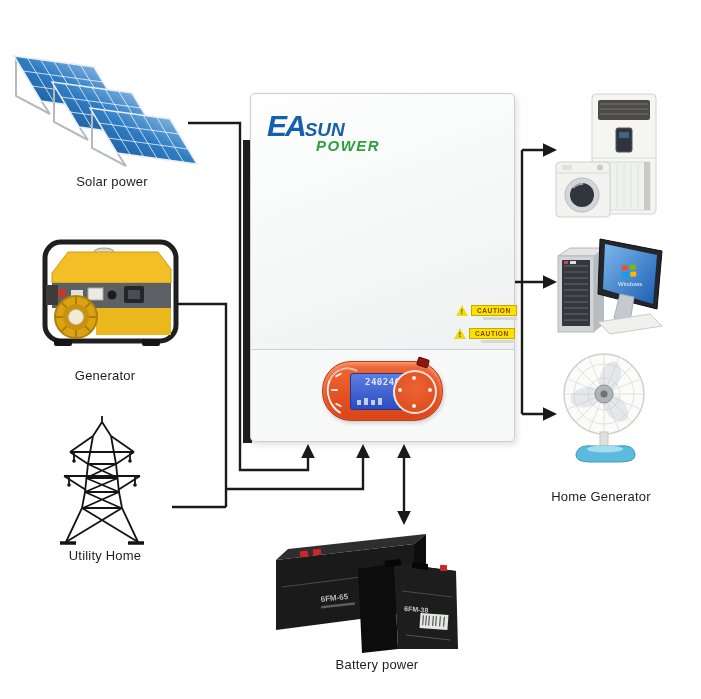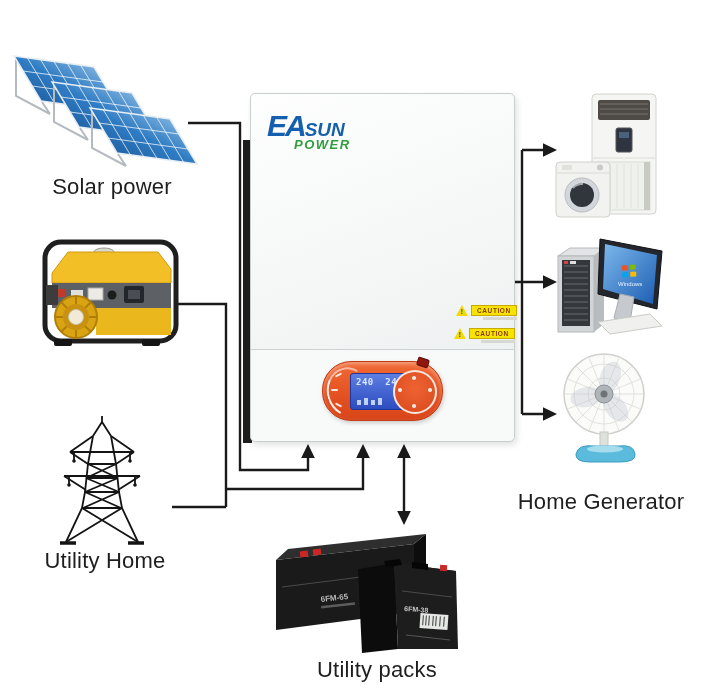--- a/index.html
+++ b/index.html
@@ -1,28 +1,28 @@
 <!DOCTYPE html>
 <html><head>
 <meta charset="utf-8">
 <style>
   html,body{margin:0;padding:0;background:#fff}
   .canvas{position:relative;width:701px;height:699px;background:#fff;overflow:hidden;
           font-family:"Liberation Sans",sans-serif}
   .abs{position:absolute}
-  .lbl{position:absolute;text-align:center;font-size:22px;color:#1e1e1e;letter-spacing:.2px}
+  .lbl{position:absolute;text-align:center;font-size:13px;color:#1e1e1e;letter-spacing:.2px}
 
   
   .inverter{background:linear-gradient(160deg,#fefefe 0%,#f3f5f5 60%,#e9eded 100%);
             border:1px solid #c9cfcf;border-radius:5px;box-shadow:2px 3px 6px rgba(0,0,0,.12)}
   .inv-lower{left:0;top:255px;right:0;bottom:0;background:#f8fafa;border-top:1px solid #ccd2d2;border-radius:0 0 5px 5px}
   .logo{font-style:italic;font-weight:bold;line-height:1}
   .ea{font-size:30px;color:#1460ae;letter-spacing:-2px}
   .sun{font-size:19px;color:#1460ae}
-  .power{font-size:13px;color:#2f9e3c;margin-left:27px;margin-top:-3px;letter-spacing:1.5px}
+  .power{font-size:15px;color:#2f9e3c;margin-left:49px;margin-top:-3px;letter-spacing:1.5px}
 
   .caution{display:flex;align-items:flex-start;gap:3px}
   .tri{width:0;height:0;border-left:6px solid transparent;border-right:6px solid transparent;
        border-bottom:11px solid #f4d90a;position:relative}
   .tri::after{content:"!";position:absolute;left:-1.5px;top:1.5px;font-size:8px;font-weight:bold;
               color:#2c6b2c;font-style:normal}
   .cautcol{display:flex;flex-direction:column;gap:1px}
   .chip{background:#f6e400;border:1px solid #c9a900;color:#8a3c00;font-size:6.5px;font-weight:bold;
         padding:1px 5px;letter-spacing:.6px;line-height:1.1}
   .fine{width:34px;height:3px;background:#d8d8d2;align-self:flex-end}
@@ -32,21 +32,21 @@
           border:1px solid #c03a12;
           box-shadow:inset 0 2px 4px rgba(255,255,255,.4),1px 2px 4px rgba(0,0,0,.18)}
   .arc{position:absolute;left:4px;top:5px;width:40px;height:46px;border:2px solid transparent;
        border-left-color:rgba(255,255,255,.9);border-top-color:rgba(255,255,255,.55);
        border-radius:50%;transform:rotate(-18deg)}
   .mark{position:absolute;width:7px;height:2px;background:rgba(255,255,255,.85);border-radius:1px}
   .m1{left:12px;top:12px;transform:rotate(-28deg)} .m2{left:8px;top:27px} .m3{left:12px;top:42px;transform:rotate(28deg)}
   .lcd{position:absolute;left:27px;top:11px;width:57px;height:35px;
        background:linear-gradient(180deg,#5d7ee2,#2c4cc0);border:1px solid #1f3798;border-radius:3px;
        color:#d9e6ff;font-family:"DejaVu Sans Mono",monospace;font-weight:bold}
-  .lcdrow{display:flex;justify-content:space-between;padding:3px 5px 0;font-size:9px;letter-spacing:.5px}
+  .lcdrow{display:flex;justify-content:space-between;padding:3px 14px 0;font-size:9px;letter-spacing:.5px}
   .lcdicons{position:absolute;left:6px;bottom:4px;right:4px;display:flex;align-items:flex-end;gap:3px}
   .px{width:4px;height:5px;background:rgba(215,230,255,.85)}
   .px.t{height:7px}
   .dn{font-size:8px;line-height:7px;color:rgba(215,230,255,.9);margin-left:auto}
   .pad{position:absolute;right:5px;top:8px;width:40px;height:40px;border-radius:50%;
        border:2px solid rgba(255,255,255,.85);background:radial-gradient(circle at 50% 40%,#ef6333,#d8491c)}
   .pdot{position:absolute;width:4px;height:4px;background:rgba(255,255,255,.9);border-radius:50%}
   .redbtn{position:absolute;right:13px;top:-4px;width:10px;height:7px;background:#8e1710;
           border:1px solid #5f0d08;border-radius:2px;transform:rotate(18deg)}
 </style>
@@ -109,20 +109,21 @@
     <rect x="90" y="57" width="12" height="9" fill="#4a4e54"></rect>
     <rect x="58" y="75" width="75" height="27" fill="#eab81c"></rect>
     <rect x="8" y="52" width="12" height="20" fill="#3c3c3c"></rect>
     <circle cx="38" cy="84" r="21" fill="#daa312" stroke="#b07f08" stroke-width="2"></circle>
     <circle cx="38" cy="84" r="13" fill="#c89110"></circle>
     <path stroke="#b07f08" stroke-width="2" d="M51,84 L59,84 M47.2,93.2 L52.8,98.8 M38,97 L38,105 M28.8,93.2 L23.2,98.8 M25,84 L17,84 M28.8,74.8 L23.2,69.2 M38,71 L38,63 M47.2,74.8 L52.8,69.2"></path>
     <circle cx="38" cy="84" r="7.5" fill="#f0ead6" stroke="#c9c2ae"></circle>
     <rect x="16" y="106" width="18" height="7" rx="2" fill="#141414"></rect>
     <rect x="104" y="106" width="18" height="7" rx="2" fill="#141414"></rect>
   </svg>
+  <div class="lbl" style="left:30px;top:368px;width:150px">Generator</div>
 
   <svg class="abs" style="left:52px;top:412px" width="100" height="140" viewBox="0 0 100 140">
     <g stroke="#141414" stroke-width="1.8" fill="none">
       <path d="M50,4 L50,10 M41,24 L50,10 L59,24"></path>
       <path d="M18,40 L82,40 M12,64 L88,64"></path>
       <path d="M22,40 L22,48 M78,40 L78,48 M17,64 L17,72 M83,64 L83,72"></path>
       <path d="M18,40 L41,24 M82,40 L59,24 M18,40 L36,52 M82,40 L64,52 M12,64 L34,78 M88,64 L66,78"></path>
       <path d="M41,24 L36,52 L33,80 L30,96 L14,130 M59,24 L64,52 L67,80 L70,96 L86,130"></path>
       <path d="M36,52 H64 M34,66 H66 M33,80 H67 M31,96 H69"></path>
       <path d="M36,52 L66,66 M64,52 L34,66 M34,66 L67,80 M66,66 L33,80 M33,80 L69,96 M67,80 L31,96"></path>
@@ -279,15 +280,15 @@
       <rect x="174" y="52" width="7" height="6" fill="#cc2626" transform="rotate(4 177 55)"></rect>
       <path d="M136,78 L186,84" stroke="#4a4a4a" stroke-width="1"></path>
       <text x="138" y="98" transform="rotate(4 138 98)" font-size="7" font-weight="bold" fill="#c9c9c9" font-family="Liberation Sans, sans-serif">6FM-38</text>
       <rect x="154" y="101" width="28" height="15" fill="#e6e8e6" transform="rotate(4 168 108)"></rect>
       <g stroke="#2c2c2c" stroke-width=".9" transform="rotate(4 168 108)">
         <path d="M157,103 V113 M160,103 V113 M163,103 V113 M167,103 V113 M170,103 V113 M174,103 V113 M178,103 V113"></path>
       </g>
       <path d="M140,122 L184,127" stroke="#555" stroke-width="1"></path>
     </g>
   </svg>
-  <div class="lbl" style="left:287px;top:657px;width:180px">Utility packs</div>
+  <div class="lbl" style="left:287px;top:657px;width:180px">Battery power</div>
 
 </div>
 
 </body></html>

